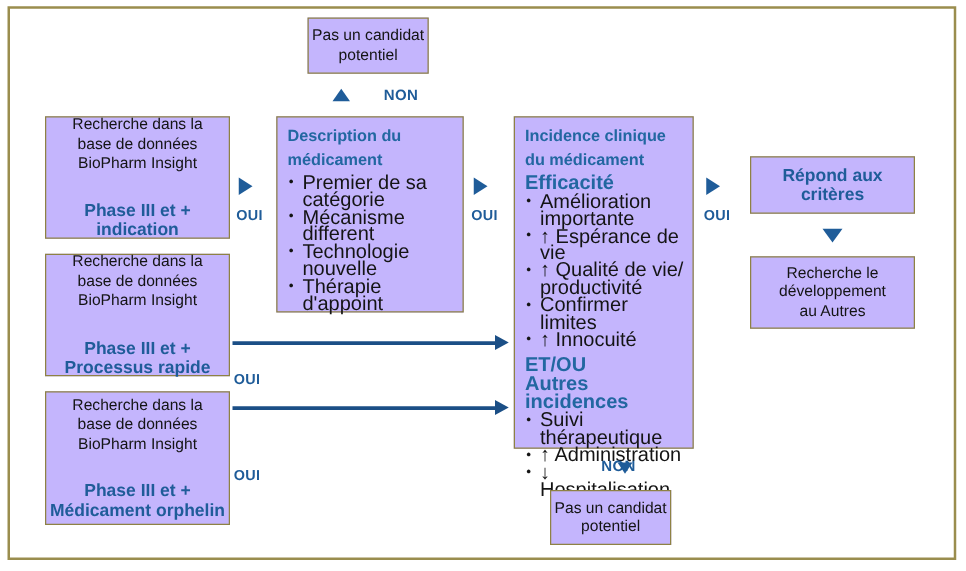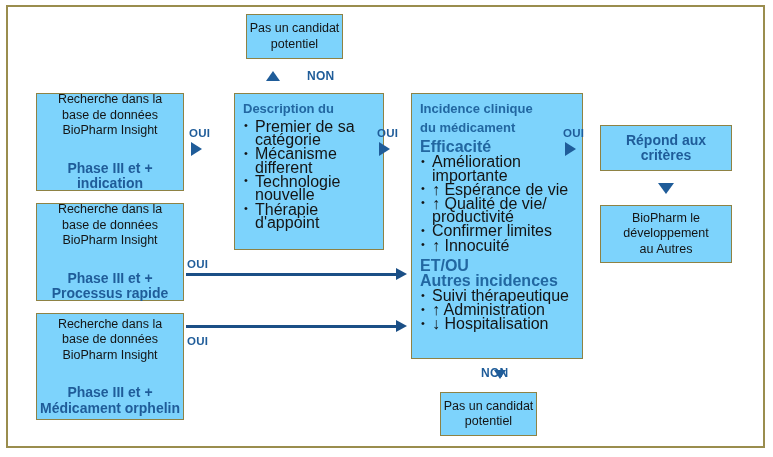--- a/index.html
+++ b/index.html
@@ -22,21 +22,21 @@
     left: 6px;
     top: 5px;
     width: 759px;
     height: 443px;
     border: 2px solid #9a8d4e;
     box-sizing: border-box;
   }
   .box {
     position: absolute;
     box-sizing: border-box;
-    background: #7dd3fc;
+    background: #c4b5fd;
     border: 1.5px solid #8e8244;
     color: #1a1a1a;
   }
   .box-center {
     display: flex;
     flex-direction: column;
     align-items: center;
     justify-content: center;
     text-align: center;
   }
@@ -90,20 +90,21 @@
     font-size: 11px;
   }
   .gap-top { margin-top: 22px; }
 
   .oui {
     position: absolute;
     font-size: 11.5px;
     font-weight: bold;
     color: #1f5c99;
     letter-spacing: 0.3px;
+    margin-top: 40px;
   }
   .non {
     position: absolute;
     font-size: 12px;
     font-weight: bold;
     color: #1f5c99;
     letter-spacing: 0.3px;
     padding-left: 20px;
   }
   .tri-right {
@@ -182,42 +183,43 @@
     <div class="t-plain">Recherche dans la</div>
     <div class="t-plain">base de données</div>
     <div class="t-plain">BioPharm Insight</div>
     <div class="t-blue-bold gap-top">Phase III et +</div>
     <div class="t-blue-bold">Médicament orphelin</div>
   </div>
 
   <div class="oui" style="left:189px; top:127px;">OUI</div>
   <div class="tri-right" style="left:191px; top:142px;"></div>
 
-  <div class="box pad" style="left:234px; top:93px; width:150px; height:157px;">
+  <div class="box pad" style="left:221px; top:93px; width:150px; height:157px;">
     <div class="head-blue">Description du</div>
+    <div class="head-blue" style="margin-bottom:5px;">médicament</div>
     <ul class="bul">
       <li>Premier de sa catégorie</li>
       <li>Mécanisme different</li>
       <li>Technologie nouvelle</li>
       <li>Thérapie d'appoint</li>
     </ul>
   </div>
 
   <div class="oui" style="left:377px; top:127px;">OUI</div>
   <div class="tri-right" style="left:379px; top:142px;"></div>
 
   <div class="oui" style="left:187px; top:258px;">OUI</div>
   <div class="hline" style="left:186px; top:273px; width:212px;"></div>
   <div class="harrow" style="left:396px; top:268px;"></div>
 
   <div class="hline" style="left:186px; top:325px; width:212px;"></div>
   <div class="harrow" style="left:396px; top:320px;"></div>
   <div class="oui" style="left:187px; top:335px;">OUI</div>
 
-  <div class="box pad" style="left:411px; top:93px; width:172px; height:266px;">
+  <div class="box pad" style="left:411px; top:93px; width:144px; height:266px;">
     <div class="head-blue">Incidence clinique</div>
     <div class="head-blue" style="margin-bottom:5px;">du médicament</div>
     <div class="sub-blue">Efficacité</div>
     <ul class="bul">
       <li>Amélioration importante</li>
       <li>↑ Espérance de vie</li>
       <li>↑ Qualité de vie/ productivité</li>
       <li>Confirmer limites</li>
       <li>↑ Innocuité</li>
     </ul>
@@ -233,21 +235,21 @@
   <div class="oui" style="left:563px; top:127px;">OUI</div>
   <div class="tri-right" style="left:565px; top:142px;"></div>
 
   <div class="box box-center" style="left:600px; top:125px; width:132px; height:46px;">
     <div class="t-blue-bold">Répond aux critères</div>
   </div>
 
   <div class="tri-down" style="left:658px; top:183px;"></div>
 
   <div class="box box-center" style="left:600px; top:205px; width:132px; height:58px;">
-    <div class="t-plain">BioPharm le</div>
+    <div class="t-plain">Recherche le</div>
     <div class="t-plain">développement</div>
     <div class="t-plain">au Autres</div>
   </div>
 
   <div class="non" style="left:461px; top:366px;">NON</div>
   <div class="tri-down-sm" style="left:494px; top:370px;"></div>
 
   <div class="box box-center" style="left:440px; top:392px; width:97px; height:44px;">
     <div class="t-plain">Pas un candidat</div>
     <div class="t-plain">potentiel</div>

